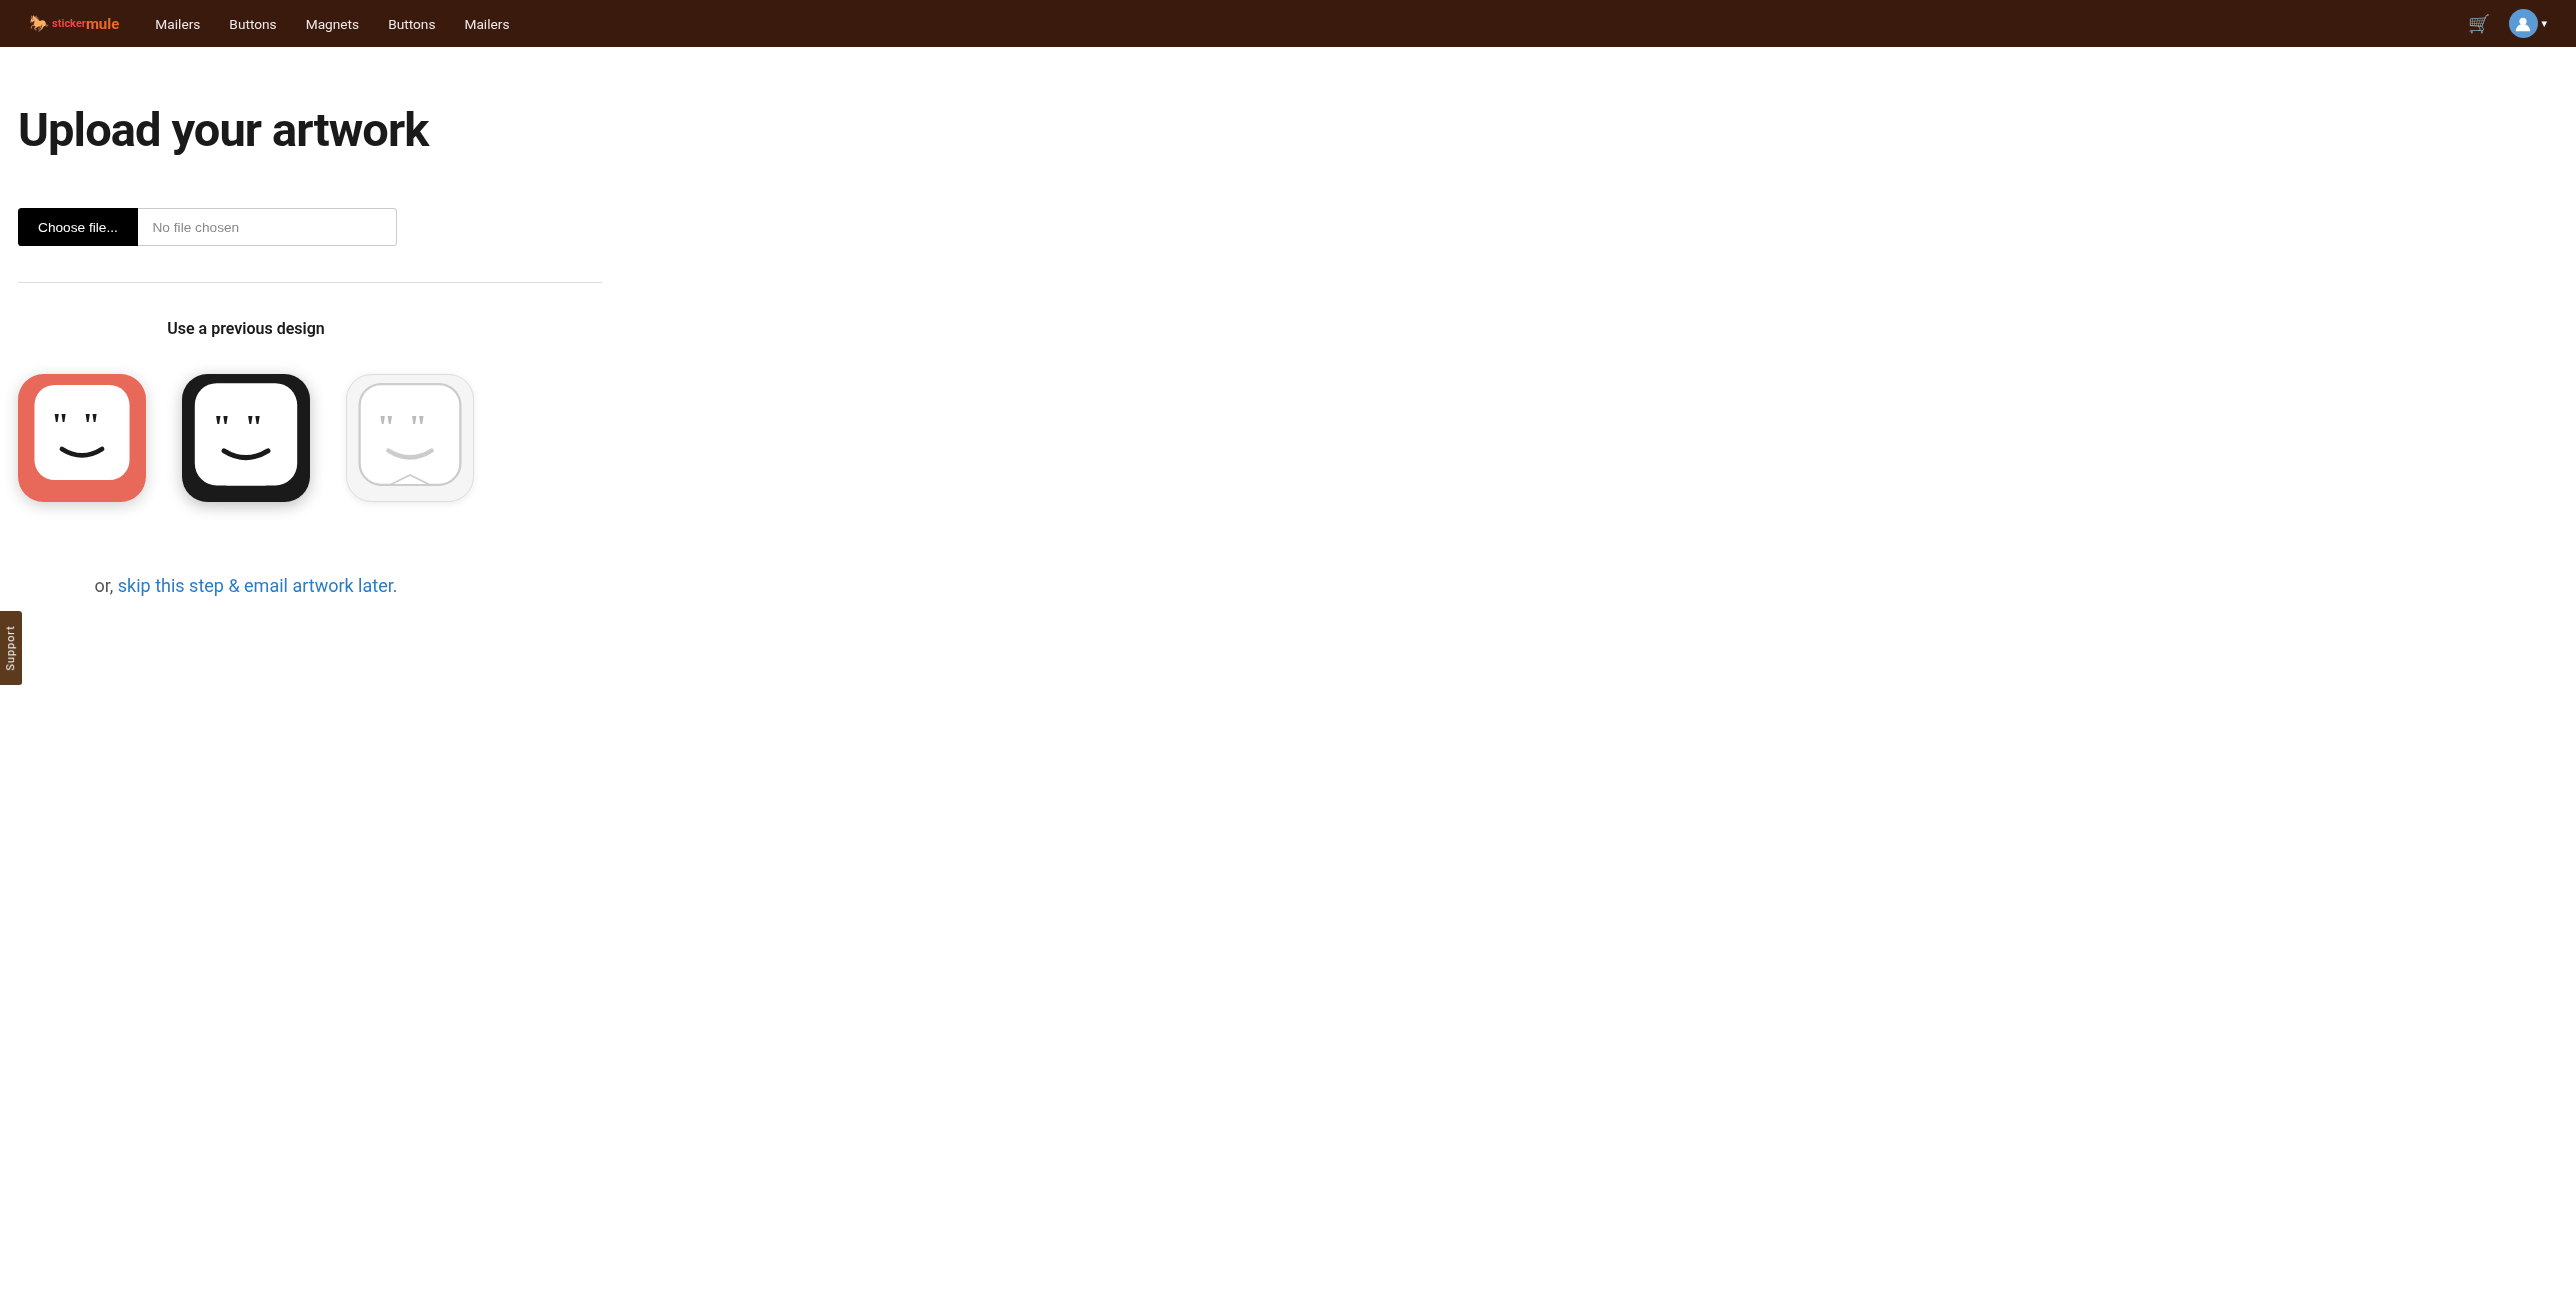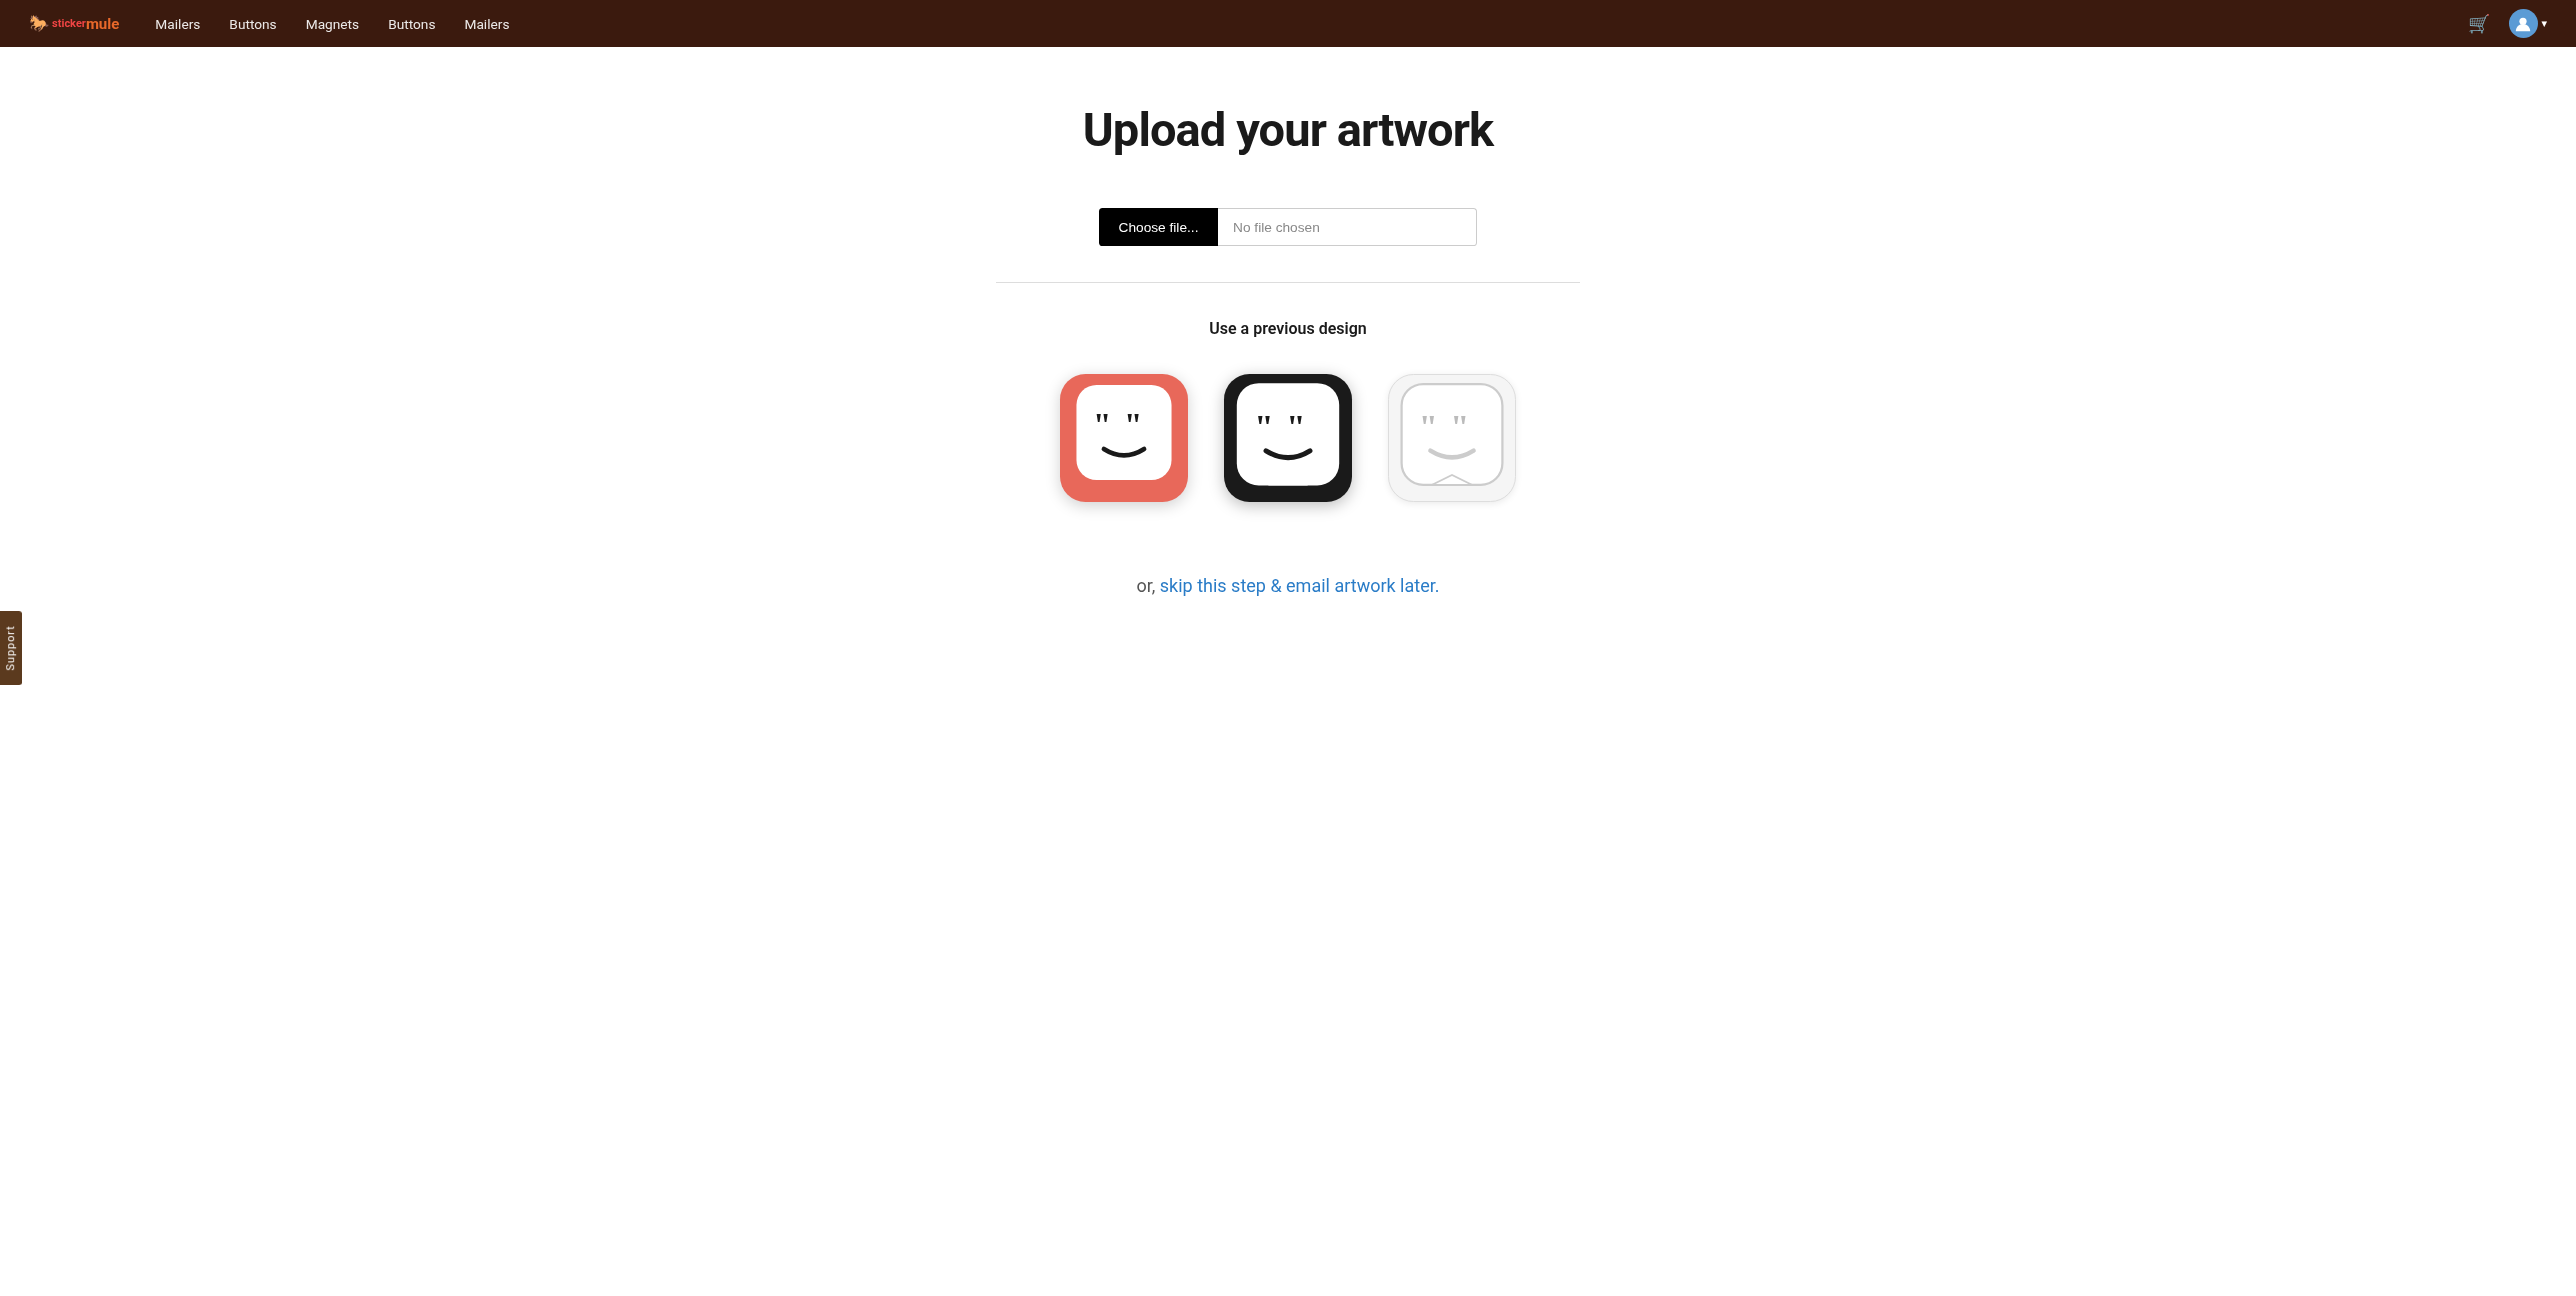--- a/index.html
+++ b/index.html
@@ -61,21 +61,21 @@
     }
     .dropdown-arrow {
       color: #fff;
       font-size: 11px;
     }
 
     
     .main-content {
       display: flex;
       flex-direction: column;
-      align-items: center;
+      align-items: flex-start;
       padding: 55px 18px 30px;
       min-height: calc(100vh - 47px);
     }
 
     .page-title {
       font-size: 47px;
       font-weight: 700;
       color: #1a1a1a;
       margin-bottom: 51px;
       text-align: center;

